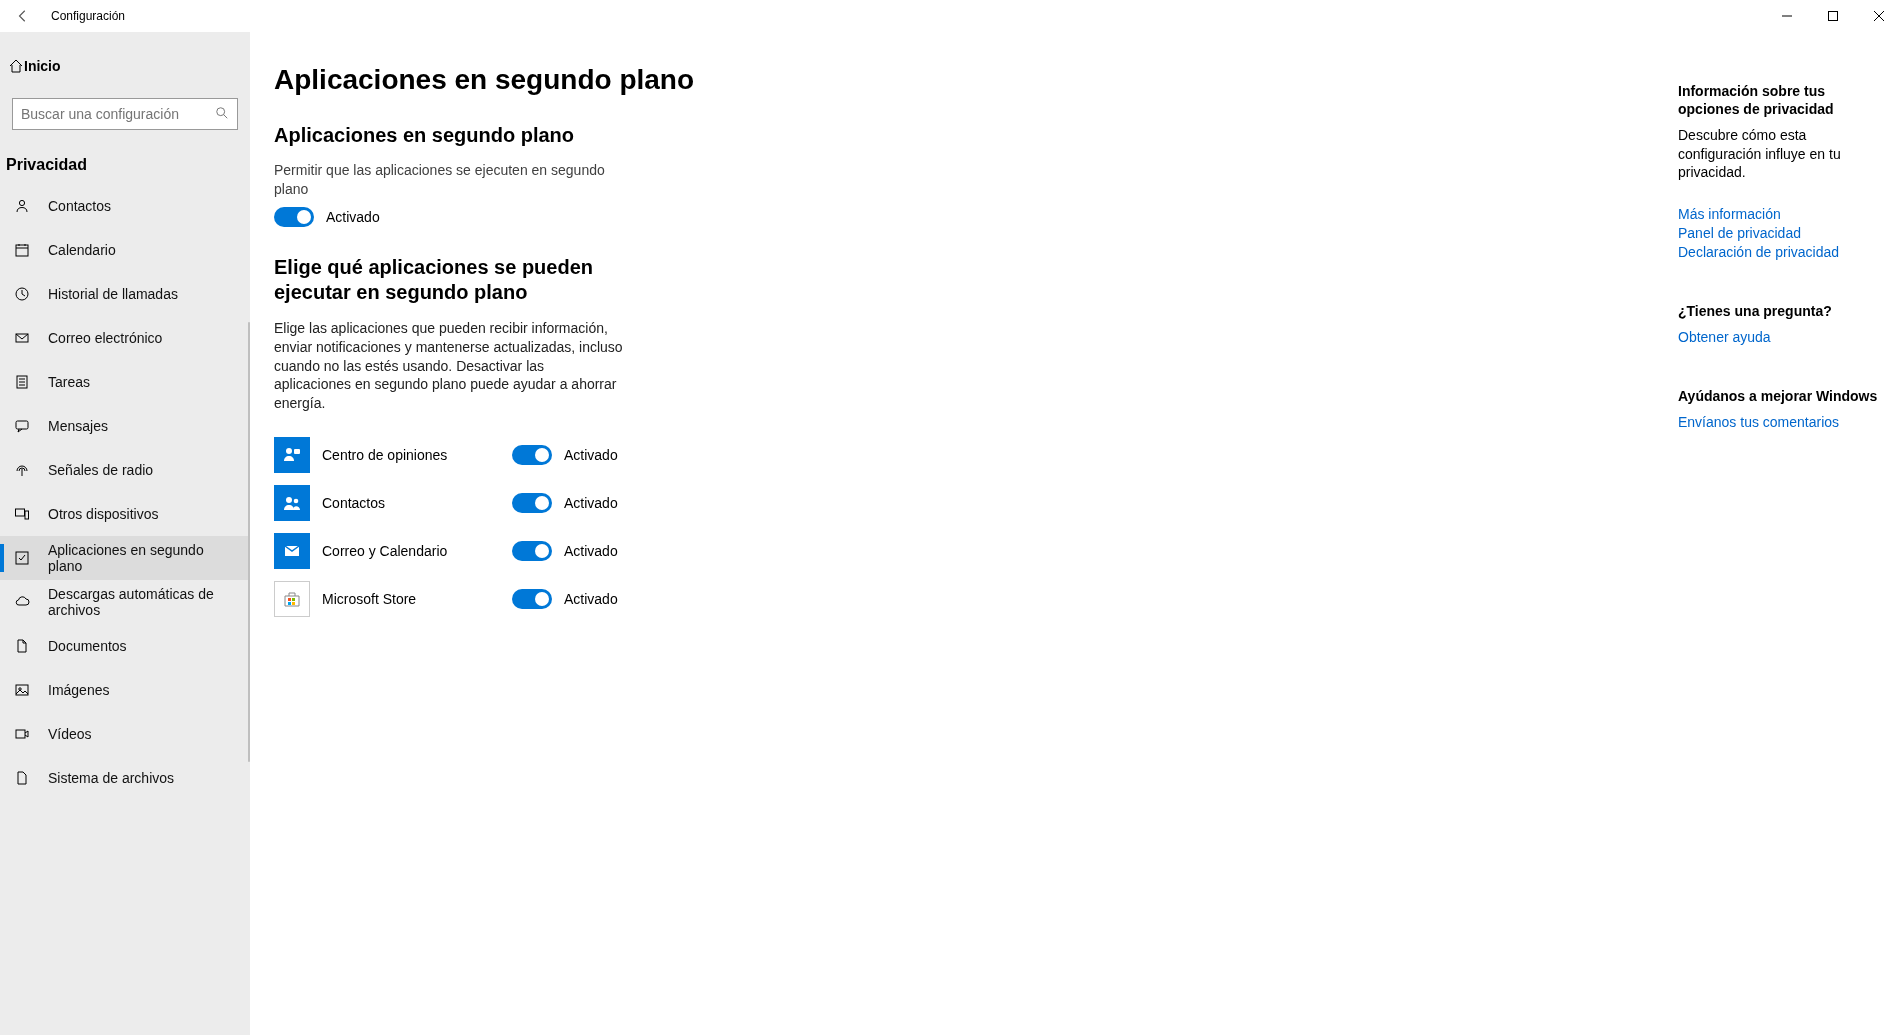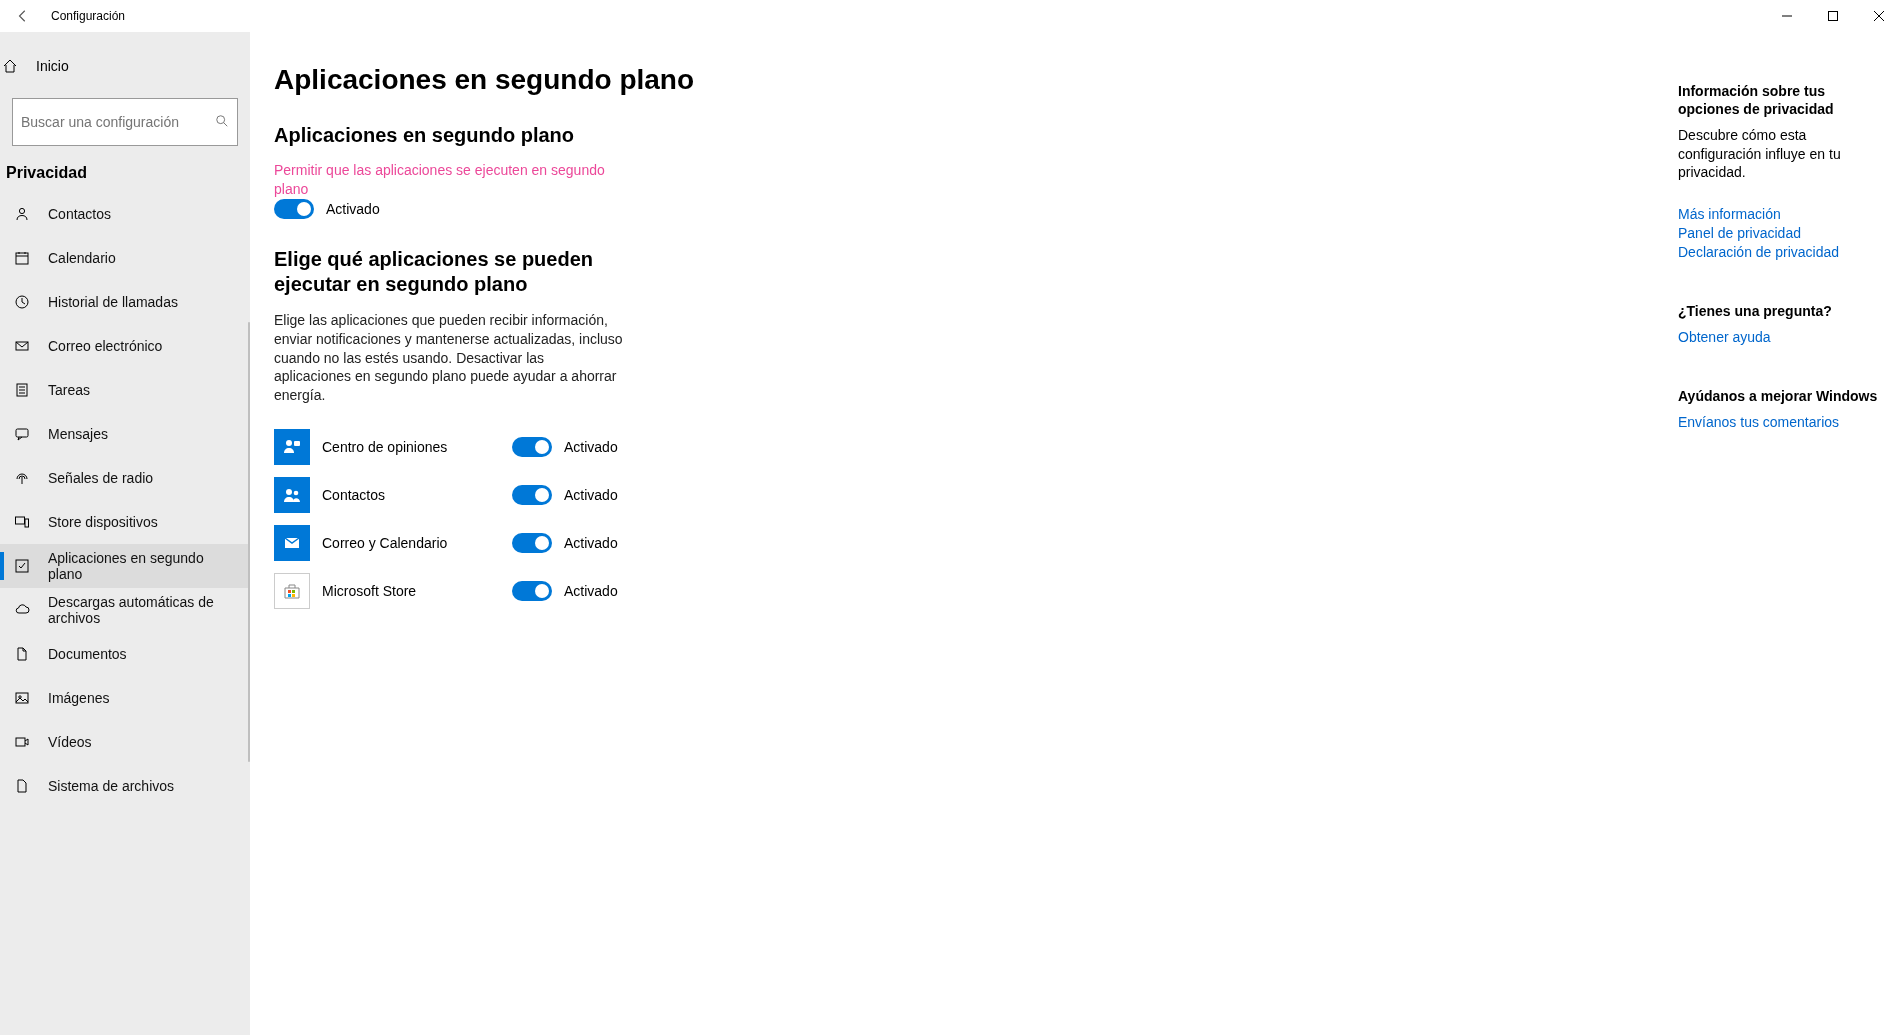--- a/index.html
+++ b/index.html
@@ -10,41 +10,41 @@
   .titlebar { height: 32px; display: flex; align-items: center; padding: 0 6px 0 8px; position: relative; }
   .titlebar .back { width: 30px; height: 30px; display:flex; align-items:center; justify-content:center; color:#555; cursor:pointer; }
   .titlebar .title { font-size: 12px; margin-left: 13px; color:#000; }
   .winbtns { position:absolute; right:0; top:0; display:flex; }
   .winbtn { width:46px; height:32px; display:flex; align-items:center; justify-content:center; color:#222; cursor:pointer; }
 
   .main { flex:1; display:flex; min-height:0; }
 
   
   .sidebar { width: 250px; background: #ececec; display:flex; flex-direction:column; border-right: 0; position:relative; }
-  .home-row { height:44px; display:flex; align-items:center; padding: 0 2px; gap: 18px; cursor:pointer; margin-top: 12px; }
+  .home-row { height:44px; display:flex; align-items:center; padding: 0 8px; cursor:pointer; margin-top: 12px; font-weight: bold; }
   .home-row svg, .nav-item svg { flex:0 0 16px; }
-  .searchbox { margin: 10px 12px 0 12px; height: 48px; border:1px solid #999; background:#fff; display:flex; align-items:center; padding: 0 8px; }
+  .searchbox { margin: 10px 12px 8px 12px; height: 32px; border:1px solid #999; background:#fff; display:flex; align-items:center; padding: 0 8px; }
   .searchbox input { flex:1; border:none; outline:none; font-size:14px; background:transparent; }
   .searchbox .sicon { color:#666; }
   .category { font-weight:600; font-size:16px; padding: 18px 14px 10px 6px; }
   .subheader { font-size:13px; color:#666; padding: 26px 14px 6px 14px; }
 
   .navlist { flex:1; overflow-y:auto; position: relative; }
   .nav-item { height: 44px; display:flex; align-items:center; padding: 0 14px; gap: 18px; cursor:pointer; font-size:14px; color:#111; position:relative; }
   .nav-item.active { background:#dcdcdc; }
   .nav-item.active::before { content:""; position:absolute; left:0; top:8px; bottom:8px; width:4px; background:#0078d7; }
 
   .sidebar .scroll-indicator { position:absolute; right:0; top: 290px; width:2px; height: 440px; background:#bfbfbf; border-radius:1px; }
 
   
   .content { flex:1; display:flex; min-width:0; }
   .settings { flex: 0 0 740px; padding: 32px 0 0 24px; }
   h1.page-title { font-size: 28px; font-weight: 600; margin-bottom: 28px; }
   h2.section { font-size: 20px; font-weight: 600; margin-bottom: 14px; }
-  .desc { font-size: 14px; color:#ec4899; max-width: 350px; line-height: 1.35; }
+  .desc { font-size: 14px; color:#404040; margin-bottom: 8px; max-width: 350px; line-height: 1.35; }
   .toggle-row { display:flex; align-items:center; gap:12px; margin-bottom: 28px; }
   .toggle { width:40px; height:20px; border-radius:10px; background:#0078d7; position:relative; cursor:pointer; }
   .toggle .knob { position:absolute; right:3px; top:3px; width:14px; height:14px; border-radius:50%; background:#fff; }
   .toggle-label { font-size:14px; }
 
   h2.section2 { font-size: 20px; font-weight: 600; margin-top: 10px; margin-bottom: 14px; max-width: 340px; line-height:1.25; }
   .desc2 { font-size:14px; color:#222; max-width: 350px; line-height:1.35; margin-bottom: 18px; }
 
   .app-row { display:flex; align-items:center; height: 48px; }
   .app-row .icon { width:36px; height:36px; background:#0078d7; display:flex; align-items:center; justify-content:center; margin-right:12px; }
@@ -157,21 +157,21 @@
         <svg width="16" height="16" viewBox="0 0 16 16">
             <path d="M8 14V7 M5 9a3 3 0 016 0 M3 9a5 5 0 0110 0" stroke="#000" fill="none"></path>
           </svg>
         <span>Señales de radio</span>
       </div>
       <div class="nav-item">
         <svg width="16" height="16" viewBox="0 0 16 16">
             <rect x="1.5" y="3" width="9" height="7" stroke="#000" fill="none"></rect>
             <rect x="11" y="5" width="3.5" height="8" stroke="#000" fill="none"></rect>
           </svg>
-        <span>Store dispositivos</span>
+        <span>Otros dispositivos</span>
       </div>
       <div class="nav-item active">
         <svg width="16" height="16" viewBox="0 0 16 16">
             <rect x="2" y="2" width="12" height="12" stroke="#000" fill="none"></rect>
             <path d="M5 8l2 2 4-5" stroke="#000" fill="none"></path>
           </svg>
         <span>Aplicaciones en segundo plano</span>
       </div>
       <div class="nav-item">
         <svg width="16" height="16" viewBox="0 0 16 16">

